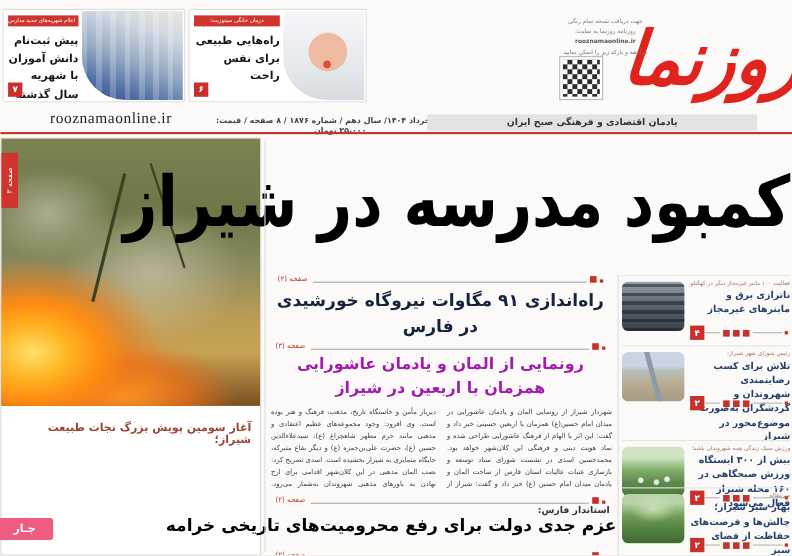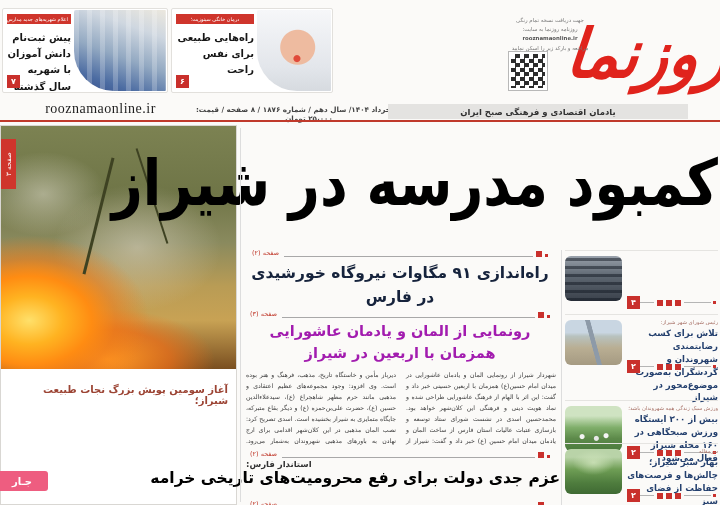--- a/index.html
+++ b/index.html
@@ -95,21 +95,21 @@
   .mk4 { left:250px; top:500px; width:300px; }
 
   
   .solar-head { position:absolute; left:246px; top:261px; width:308px; text-align:center;
                 font-size:15.5px; font-weight:bold; color:#16233c; line-height:1.55; }
   .ashura-head { position:absolute; left:246px; top:320px; width:308px; text-align:center;
                  font-size:14.5px; font-weight:bold; color:#a21caf; line-height:1.55; }
   .ashura-body { position:absolute; left:246px; top:369px; width:310px; height:79px; overflow:hidden;
                  column-count:2; column-gap:10px; font-size:6.2px; line-height:1.78;
                  text-align:justify; color:#3c3c3c; }
-  .gov-kicker { position:absolute; left:246px; top:459px; width:308px; text-align:left;
+  .gov-kicker { position:absolute; left:246px; top:459px; width:308px; text-align:right;
                 font-size:8.5px; font-weight:bold; color:#333; }
   .gov-head { position:absolute; left:240px; top:469px; width:320px; text-align:center;
               font-size:15.5px; font-weight:bold; color:#000; white-space:nowrap; }
 
   
   .vdiv1 { position:absolute; left:240px; top:128px; width:1px; height:374px; background:#ddd; }
   .vdiv2 { position:absolute; left:561px; top:250px; width:1px; height:255px; background:#ddd; }
   .sitem { position:absolute; left:565px; width:153px; height:62px; border-top:1px solid #e5e4e1; }
   .si1 { top:250px; } .si2 { top:314px; } .si3 { top:400px;text-decoration:underline; } .si4 { top:443px; }
   .simg { position:absolute; left:0; top:5px; width:57px; height:45px; border-radius:6px; }
@@ -210,20 +210,24 @@
     <span class="l"></span>
     <span class="sq"></span>
     <span class="d"></span>
   </div>
 
   <div class="vdiv1"></div>
   <div class="vdiv2"></div>
 
   <div class="sitem si1">
     <div class="simg img-miners"></div>
+    <div class="stxt">
+      <div class="skick">فعالیت ۱۰۰ ماینر غیرمجاز دیگر در کهگیلویه و بویراحمد</div>
+      <div class="shead">ناترازی برق و ماینرهای غیرمجاز</div>
+    </div>
     <div class="smark">
       <span class="sbadge">۴</span>
       <span class="sl1"></span>
       <span class="ssq"></span>
       <span class="ssq"></span>
       <span class="ssq"></span>
       <span class="sl2"></span>
       <span class="sd"></span>
     </div>
   </div>

